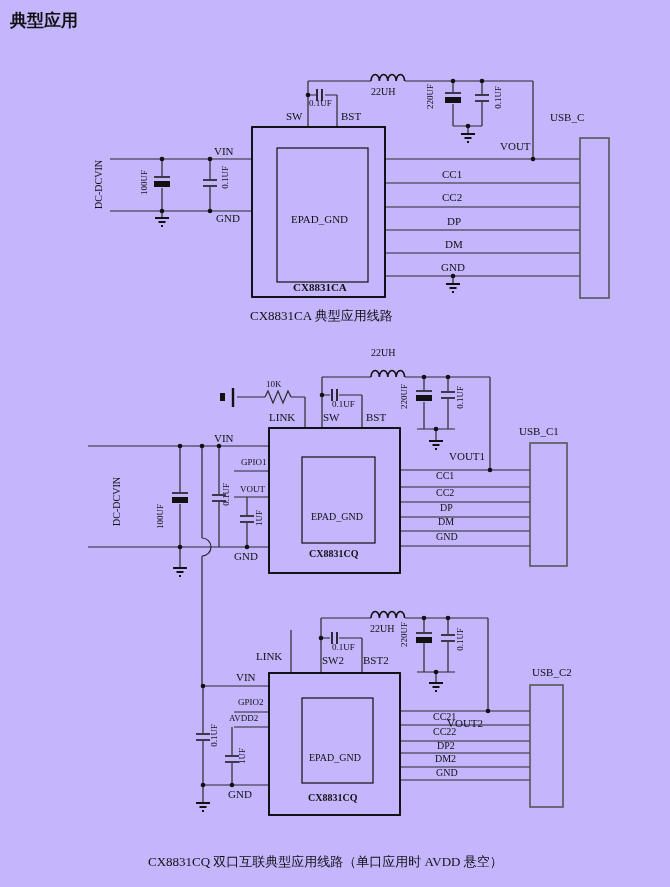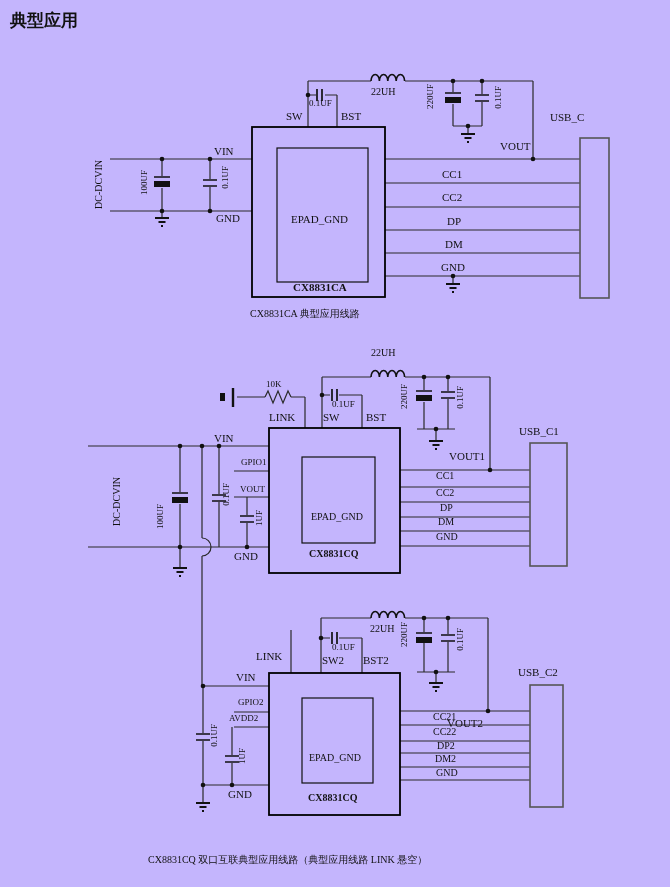--- a/index.html
+++ b/index.html
@@ -3,21 +3,21 @@
 <meta charset="utf-8">
 <style>
   html,body{margin:0;padding:0;background:#fff;}
   .page{position:relative;width:670px;height:887px;background:#c4b5fd;overflow:hidden;
         font-family:"Liberation Serif",serif;color:#111;}
   .lbl{position:absolute;font-size:11px;line-height:1;white-space:nowrap;color:#111;}
   .s9{font-size:9px;}
   .s10{font-size:10px;}
   .b{font-weight:bold;}
   .title{font-family:"DejaVu Sans",sans-serif;font-weight:bold;font-size:17px;}
-  .caption{font-size:10px;}
+  .caption{font-size:13px;}
   .vlbl{writing-mode:vertical-rl;transform:rotate(180deg);}
   svg.sch{position:absolute;left:0;top:0;}
   .sch path.w{stroke:#2a2a2a;stroke-width:1.2;fill:none;}
   .sch path.p{stroke:#111;stroke-width:1.7;fill:none;}
   .sch path.g{stroke:#111;stroke-width:2;fill:none;}
   .sch path.coil{stroke:#111;stroke-width:1.6;fill:none;}
   .sch path.conn{stroke:#111;stroke-width:2.4;fill:none;}
   .sch rect.chip{stroke:#000;stroke-width:1.8;fill:none;}
   .sch rect.epad{stroke:#111;stroke-width:1.2;fill:none;}
   .sch rect.usb{stroke:#565656;stroke-width:1.6;fill:none;}
@@ -215,29 +215,29 @@
   <div class="lbl s10 b" style="left:309px;top:549px">CX8831CQ</div>
 
   <div class="lbl" style="left:256px;top:651px">LINK</div>
   <div class="lbl" style="left:322px;top:655px">SW2</div>
   <div class="lbl" style="left:363px;top:655px">BST2</div>
   <div class="lbl s9" style="left:332px;top:643px">0.1UF</div>
   <div class="lbl s10" style="left:370px;top:624px">22UH</div>
   <div class="lbl vlbl s9" style="left:400px;top:622px">220UF</div>
   <div class="lbl vlbl s9" style="left:456px;top:628px">0.1UF</div>
   <div class="lbl" style="left:447px;top:718px">VOUT2</div>
-  <div class="lbl" style="left:518px;top:667px">USB_C2</div>
+  <div class="lbl" style="left:532px;top:667px">USB_C2</div>
   <div class="lbl" style="left:236px;top:672px">VIN</div>
   <div class="lbl s9" style="left:238px;top:698px">GPIO2</div>
   <div class="lbl s9" style="left:229px;top:714px">AVDD2</div>
   <div class="lbl vlbl s9" style="left:238px;top:748px">1UF</div>
   <div class="lbl vlbl s9" style="left:210px;top:724px">0.1UF</div>
   <div class="lbl" style="left:228px;top:789px">GND</div>
   <div class="lbl s10" style="left:433px;top:712px">CC21</div>
   <div class="lbl s10" style="left:433px;top:727px">CC22</div>
   <div class="lbl s10" style="left:437px;top:741px">DP2</div>
   <div class="lbl s10" style="left:435px;top:754px">DM2</div>
   <div class="lbl s10" style="left:436px;top:768px">GND</div>
   <div class="lbl s10" style="left:309px;top:753px">EPAD_GND</div>
   <div class="lbl s10 b" style="left:308px;top:793px">CX8831CQ</div>
 
-  <div class="lbl caption" style="left:148px;top:855px">CX8831CQ 双口互联典型应用线路（典型应用线路 LINK 悬空）</div>
+  <div class="lbl caption" style="left:148px;top:855px">CX8831CQ 双口互联典型应用线路（单口应用时 AVDD 悬空）</div>
 </div>
 
 </body></html>

